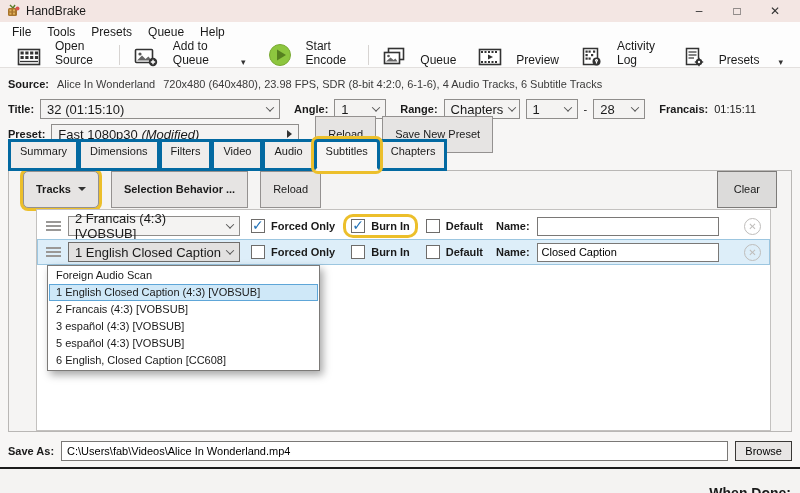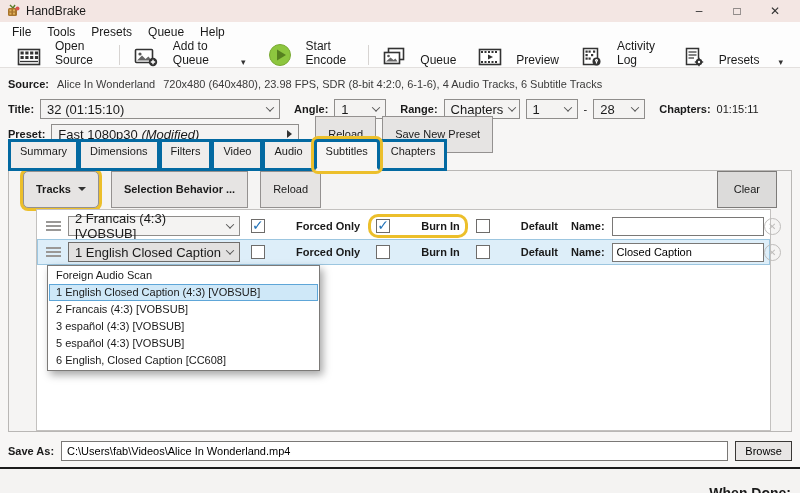--- a/index.html
+++ b/index.html
@@ -51,21 +51,21 @@
   .clear-btn { margin-left:auto; background:#dcdbda; border:1px solid #7d7b79; padding:0 16px; }
 
   .list-panel { margin:8px 20px 0 27px; height:222px; background:#ffffff; border:1px solid #c3c1bf; position:relative; padding:3px 0; }
   .srow { display:flex; align-items:center; height:26px; padding:0 9px; position:relative; }
   .srow.sel { background:#ddeef9; box-shadow:inset 0 0 0 1px #9cc6e0; }
   .drag { display:flex; flex-direction:column; gap:2.5px; width:15px; flex:none; margin-right:7px; }
   .drag span { display:block; height:1.5px; background:#9a9896; }
   .track-combo { width:172px; flex:none; }
   .cbgroup { display:flex; align-items:center; gap:6px; padding:2px 5px; margin-left:6px; flex:none; }
   .cbgroup.hl { box-shadow:0 0 0 3px #ecbf2b; border-radius:7px; }
-  .cblabel { font-size:11px; font-weight:bold; white-space:nowrap;margin-left:25px; }
+  .cblabel { font-size:11px; font-weight:bold; white-space:nowrap; }
   .checkbox { width:14px; height:14px; background:#fff; border:1px solid #6e6c6a; position:relative; flex:none; }
   .checkbox.checked::after { content:"✓"; position:absolute; left:0px; top:-3px; font-size:14px; font-weight:bold; color:#2373b8; }
   .name-input { width:182px; height:19px; border:1px solid #7a7876; font-size:11px; padding:0 4px; background:#fff; font-family:"Liberation Sans",sans-serif; }
   .remove { margin-left:auto; width:17px; height:17px; border:1.5px solid #bfbdbb; border-radius:50%; color:#bfbdbb; font-size:10px; display:flex; align-items:center; justify-content:center; flex:none; }
 
   
   .dd { position:absolute; left:10px; top:55px; width:273px; background:#fff; border:1px solid #7c7a78; box-shadow:3px 4px 8px rgba(0,0,0,0.35); z-index:50; padding:1px; }
   .dd-item { font-size:11px; padding:2px 7px; line-height:13px; color:#1a1a1a; white-space:nowrap; }
   .dd-item.sel { background:#cfe8f8; box-shadow:inset 0 0 0 1px #5ea6d8; }
 
@@ -253,21 +253,21 @@
     </div>
     <div class="combo" style="width:52px">
       <span>1</span>
         <span class="chev"></span>
     </div>
     <span>-</span>
     <div class="combo" style="width:52px">
       <span>28</span>
         <span class="chev"></span>
     </div>
-    <span class="blabel" style="margin-left:8px">Chapters:</span>
+    <span class="blabel" style="margin-left:8px">Francais:</span>
     <span>01:15:11</span>
   </div>
 
   <div class="frow preset-row">
     <span class="blabel">Preset:</span>
     <div class="combo" style="width:248px">
       <span><span>Fast 1080p30</span>
       <i>(Modified)</i></span>
       <span class="rarrow"></span>
     </div>

